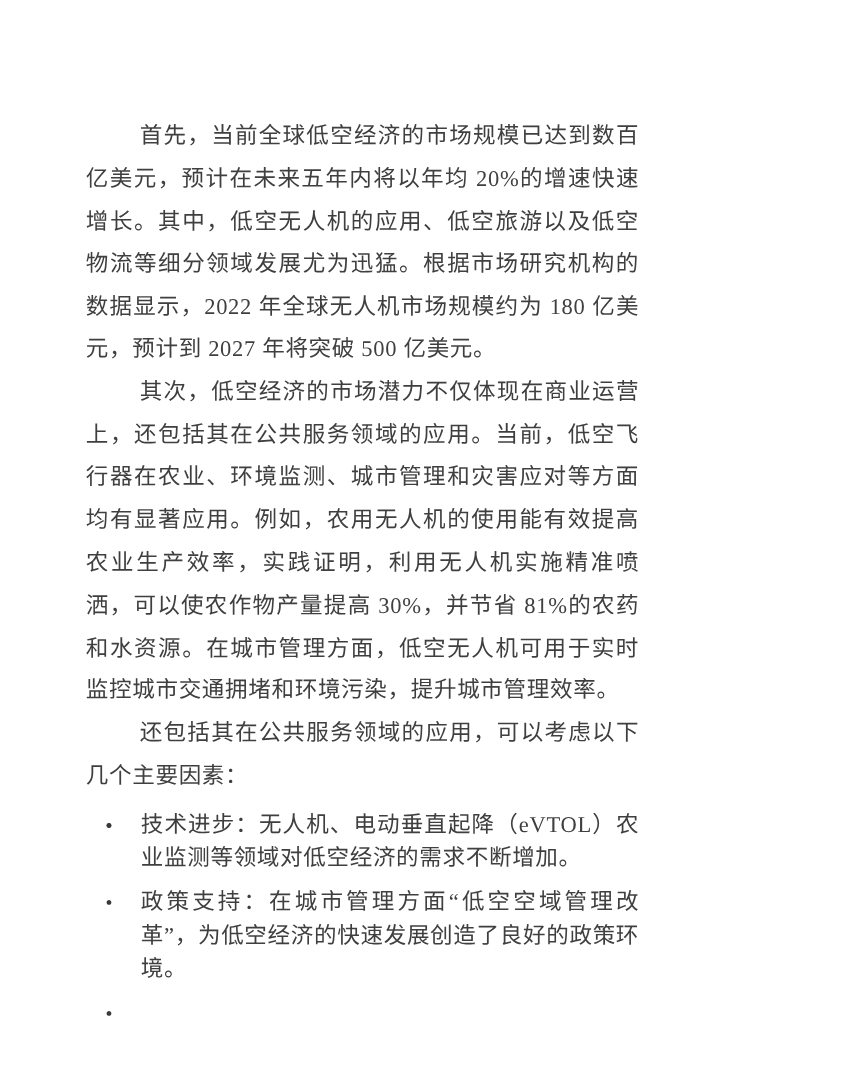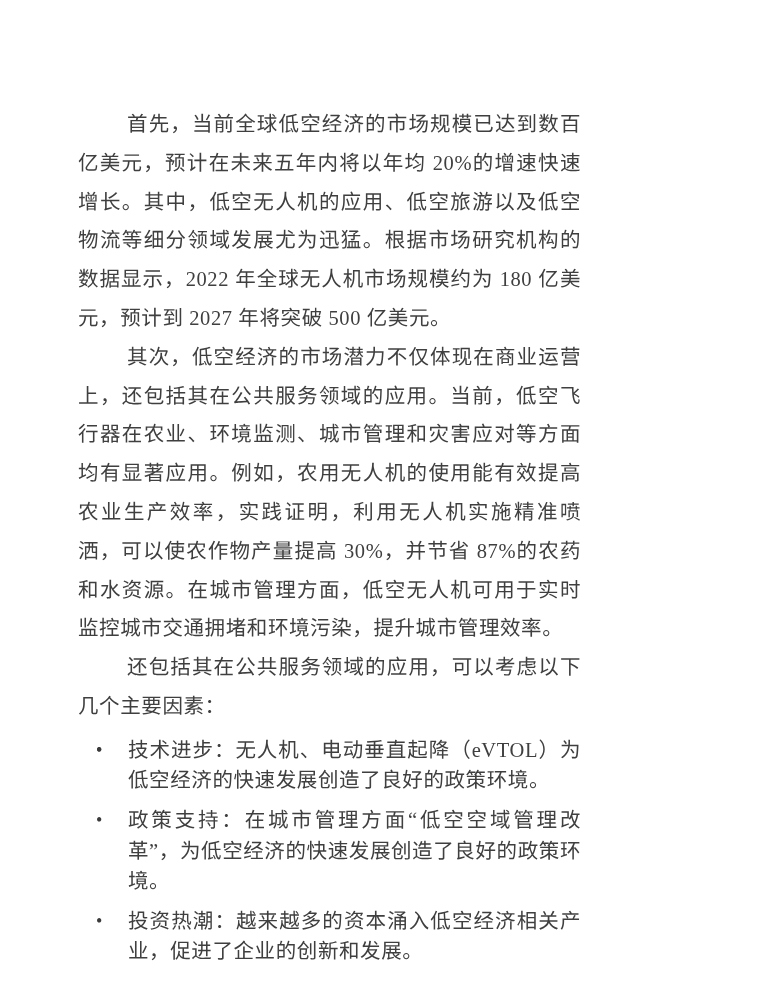--- a/index.html
+++ b/index.html
@@ -54,35 +54,34 @@
     color: #3a3a3a;
   }
 </style>
 </head>
 <body>
 
 <div class="page">
 
   <p class="body-para">首先，当前全球低空经济的市场规模已达到数百亿美元，预计在未来五年内将以年均 20%的增速快速增长。其中，低空无人机的应用、低空旅游以及低空物流等细分领域发展尤为迅猛。根据市场研究机构的数据显示，2022 年全球无人机市场规模约为 180 亿美元，预计到 2027 年将突破 500 亿美元。</p>
 
-  <p class="body-para">其次，低空经济的市场潜力不仅体现在商业运营上，还包括其在公共服务领域的应用。当前，低空飞行器在农业、环境监测、城市管理和灾害应对等方面均有显著应用。例如，农用无人机的使用能有效提高农业生产效率，实践证明，利用无人机实施精准喷洒，可以使农作物产量提高 30%，并节省 87%的农药和水资源。在城市管理方面，低空无人机可用于实时监控城市交通拥堵和环境污染，提升城市管理效率。</p>
+  <p class="body-para">其次，低空经济的市场潜力不仅体现在商业运营上，还包括其在公共服务领域的应用。当前，低空飞行器在农业、环境监测、城市管理和灾害应对等方面均有显著应用。例如，农用无人机的使用能有效提高农业生产效率，实践证明，利用无人机实施精准喷洒，可以使农作物产量提高 30%，并节省 81%的农药和水资源。在城市管理方面，低空无人机可用于实时监控城市交通拥堵和环境污染，提升城市管理效率。</p>
 
   <p class="body-para">还包括其在公共服务领域的应用，可以考虑以下几个主要因素：</p>
 
   <ul class="bullet-list">
     <li class="bullet-item">
       <span class="bullet-dot">•</span>
     </li>
     <li class="bullet-item">
       <span class="bullet-dot">•</span>
-      <span>技术进步：无人机、电动垂直起降（eVTOL）为低空经济的快速发展创造了良好的政策环境。</span>
+      <span>技术进步：无人机、电动垂直起降（eVTOL）农业监测等领域对低空经济的需求不断增加。</span>
     </li>
     <li class="bullet-item">
       <span class="bullet-dot">•</span>
       <span>政策支持：在城市管理方面“低空空域管理改革”，为低空经济的快速发展创造了良好的政策环境。</span>
     </li>
     <li class="bullet-item">
       <span class="bullet-dot">•</span>
-      <span>投资热潮：越来越多的资本涌入低空经济相关产业，促进了企业的创新和发展。</span>
     </li>
   </ul>
 
 </div>
 
 </body></html>

